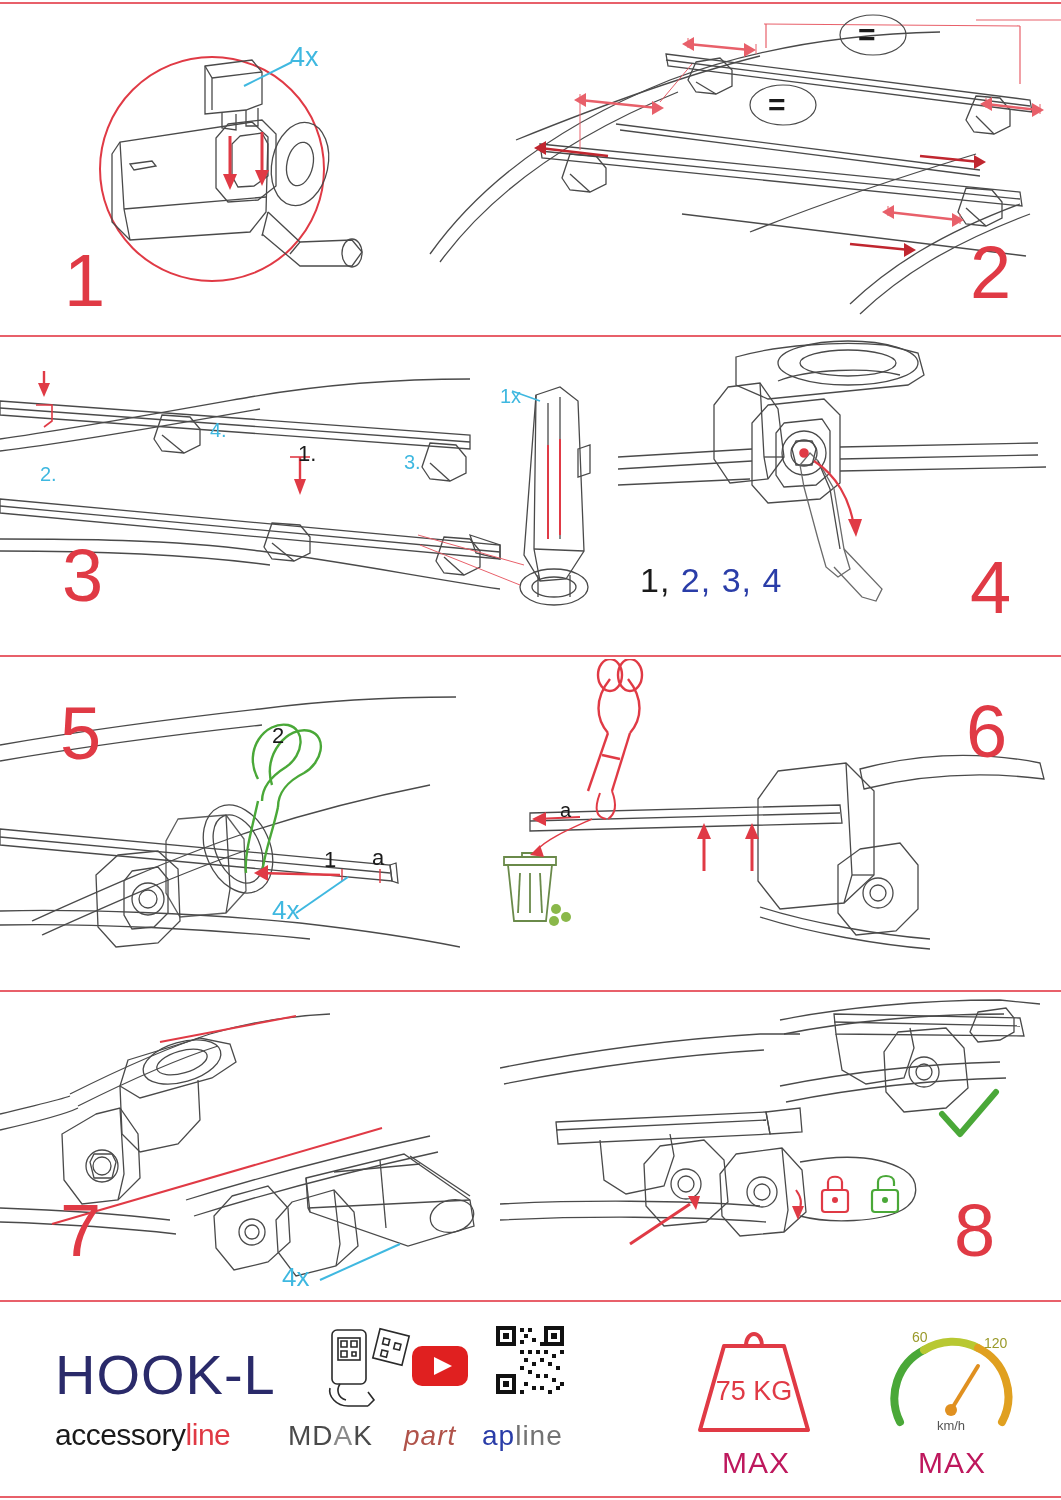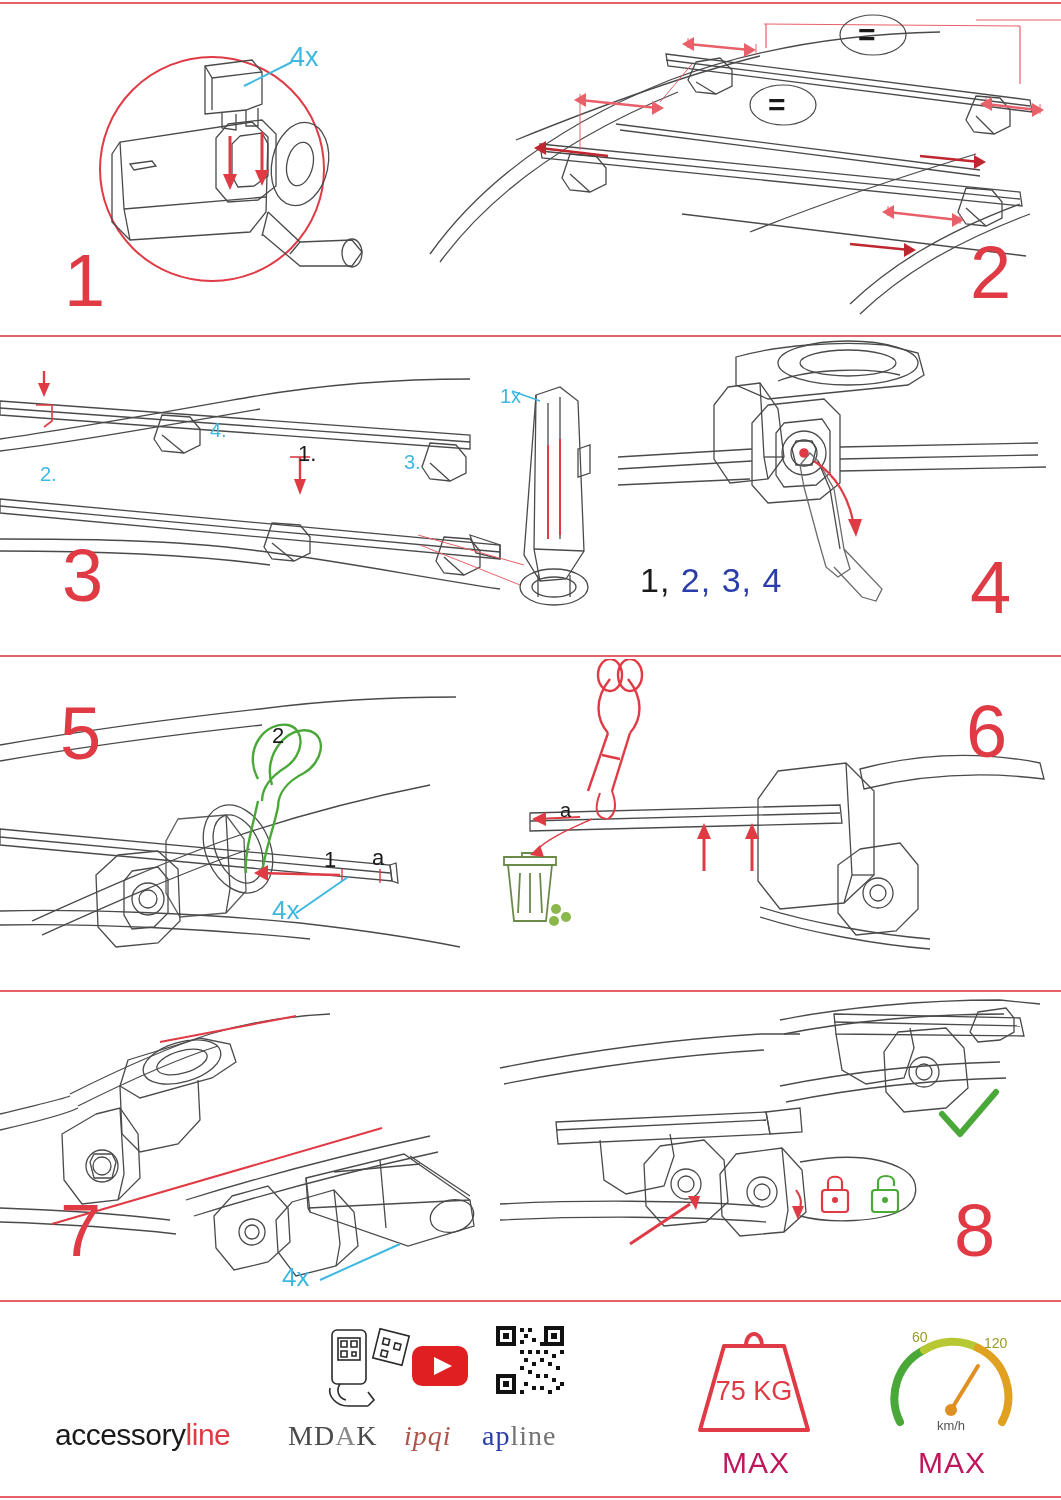--- a/index.html
+++ b/index.html
@@ -79,21 +79,20 @@
     color: #1a1a1a;
     letter-spacing: -0.5px;
   }
   .brand-sub .accent { color: #e03a45; }
   .logo-row {
     position: absolute;
     top: 120px;
     font-size: 28px;
     color: #4a4a4a;
     letter-spacing: 1px;
-    font-family: Liberation Serif, serif;
   }
   .maxlabel {
     position: absolute;
     font-size: 30px;
     color: #be185d;
     letter-spacing: 1px;
   }
   .weight-text {
     font-size: 27px;
     fill: #e03a45;
@@ -594,20 +593,21 @@
       </g>
 
       <g stroke="#4aa838" stroke-width="6" fill="none" stroke-linecap="round" stroke-linejoin="round">
         <path d="M442 120 L460 140 L496 98"></path>
       </g>
     </svg>
     <div class="stepnum bignum" style="left:454px;top:200px;">8</div>
   </div>
 
   <div id="footer">
+    <div class="brand-title">HOOK-L</div>
     <div class="brand-sub">
       <span>accessory</span><span class="accent">line</span>
     </div>
 
     <svg style="position:absolute;left:322px;top:26px;" width="90" height="86">
       <g fill="none" stroke="#2a2a2a" stroke-width="1.6">
         <rect x="10" y="4" width="34" height="54" rx="5"></rect>
         <rect x="16" y="12" width="22" height="22"></rect>
         <path d="M19 15 h6 v6 h-6 z M29 15 h6 v6 h-6 z M19 25 h6 v6 h-6 z M30 26 h4 v4 h-4 z"></path>
         <path d="M8 62 C6 70 14 80 26 80 L46 80"></path>
@@ -664,21 +664,21 @@
           <rect x="26" y="66" width="4" height="4"></rect>
         <rect x="62" y="62" width="4" height="4"></rect>
           <rect x="46" y="18" width="4" height="4"></rect>
       </g>
     </svg>
 
     <div class="logo-row" style="left:288px;">
       <span>MD</span><span style="color:#8a8a8a;">A</span><span>K</span>
     </div>
     <div class="logo-row" style="left:404px;color:#b0534a;font-style:italic;">
-      <span>ipqi</span>
+      <span>part</span>
     </div>
     <div class="logo-row" style="left:482px;color:#2a3da8;">
       <span>ap</span><span style="color:#737373;">line</span>
     </div>
 
     <svg style="position:absolute;left:684px;top:20px;" width="140" height="120">
       <g fill="none" stroke="#e03a45" stroke-width="4" stroke-linejoin="round">
         <path d="M40 26 L100 26 L124 110 L16 110 Z"></path>
         <path d="M62 26 C62 10 78 10 78 26" stroke-width="4"></path>
       </g>

